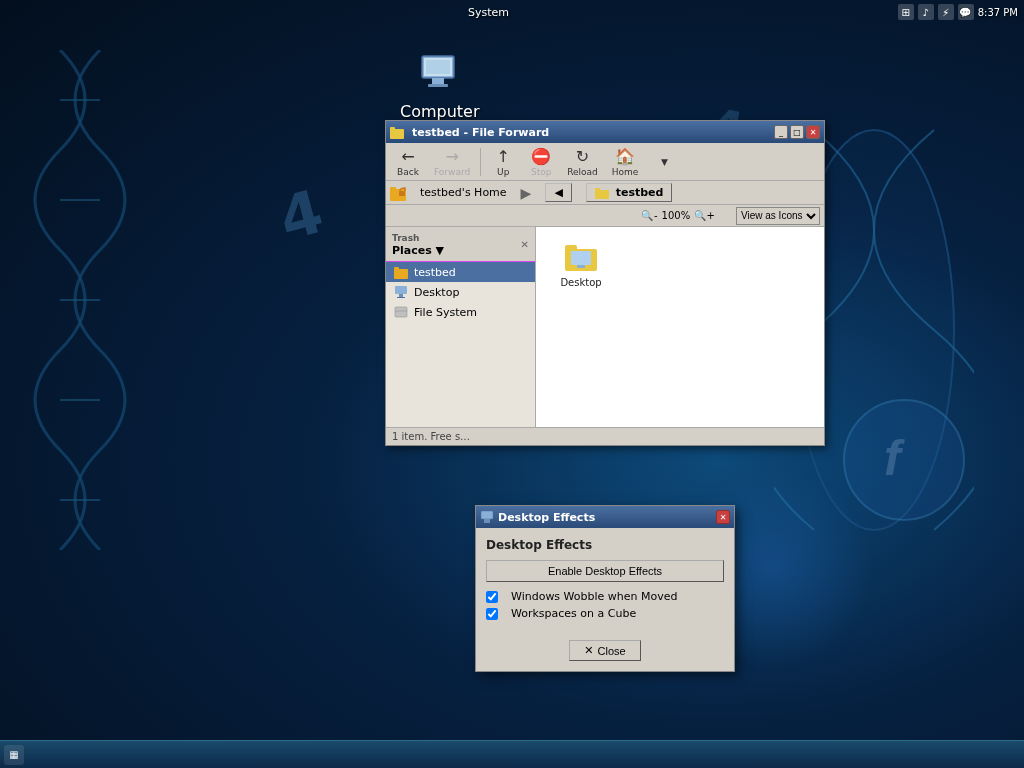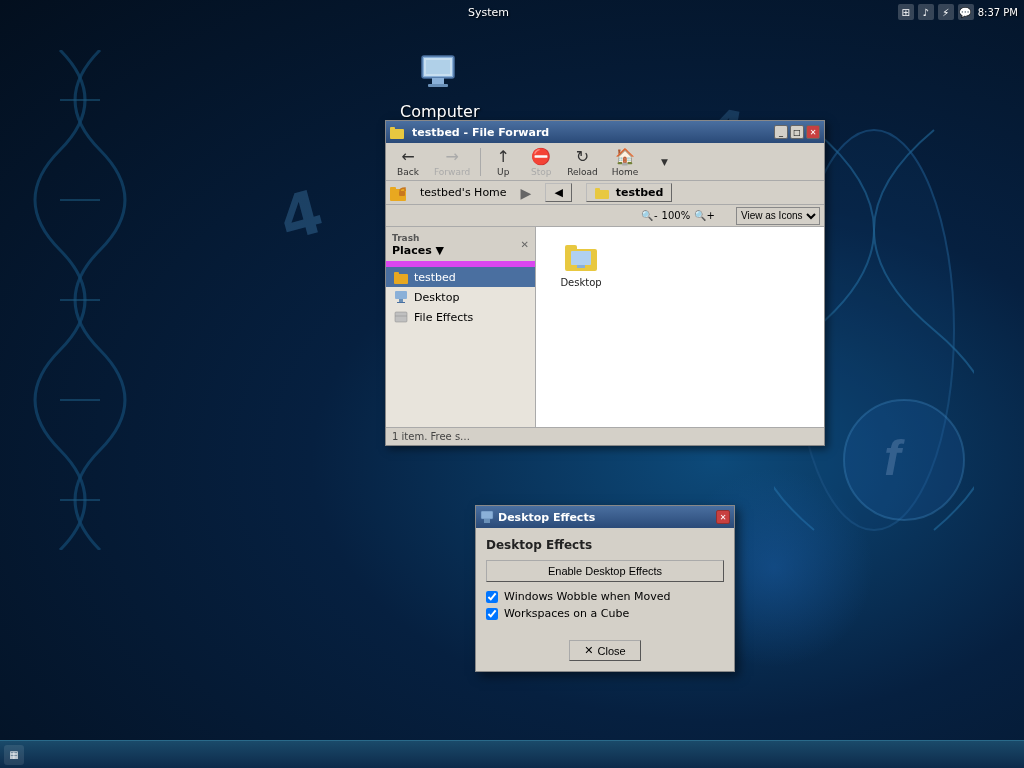--- a/index.html
+++ b/index.html
@@ -211,21 +211,21 @@
       border-right: 1px solid #aaa;
       overflow: hidden;
     }
 
     .sidebar-header {
       display: flex;
       align-items: center;
       justify-content: space-between;
       padding: 4px 6px;
       background: #d4d0c8;
-      border-bottom: 6px solid #d946ef;
+      border-bottom: 1px solid #d946ef;
       font-size: 11px;
       font-weight: bold;
       gap: 36px;
     }
 
     .sidebar-close {
       cursor: pointer;
       font-size: 10px;
       color: #666;
       font-weight: bold;
@@ -344,21 +344,21 @@
       border: 1px outset #aaa;
       font-size: 11px;
       cursor: pointer;
       text-align: center;
       margin-bottom: 8px;
     }
 
     .checkbox-row {
       display: flex;
       align-items: center;
-      gap: 6px;
+      gap: 13px;
       font-size: 11px;
       margin-bottom: 4px;
     }
 
     .checkbox-row input[type="checkbox"] {
       width: 12px;
       height: 12px;
     }
 
     .dialog-footer {
@@ -625,21 +625,21 @@
             <rect x="5" y="9" width="4" height="3" fill="#6a90b8"></rect>
             <rect x="3" y="12" width="8" height="1" fill="#4a70a0"></rect>
           </svg>
           <span>Desktop</span>
         </div>
         <div class="sidebar-item">
           <svg width="14" height="14" viewBox="0 0 14 14">
             <rect x="1" y="2" width="12" height="10" rx="1" fill="#c0c0c0" stroke="#888" stroke-width="0.5"></rect>
             <line x1="1" y1="6" x2="13" y2="6" stroke="#888" stroke-width="0.5"></line>
           </svg>
-          <span>File Effects</span>
+          <span>File System</span>
         </div>
       </div>
 
       <div class="main-area">
         <div class="file-icon">
           <svg width="36" height="32" viewBox="0 0 36 32">
             <rect x="2" y="8" width="32" height="22" rx="2" fill="#e8c840"></rect>
             <rect x="2" y="4" width="12" height="7" rx="2" fill="#e8c840"></rect>
 
             <rect x="8" y="10" width="20" height="14" rx="1" fill="#b0d0f0"></rect>

